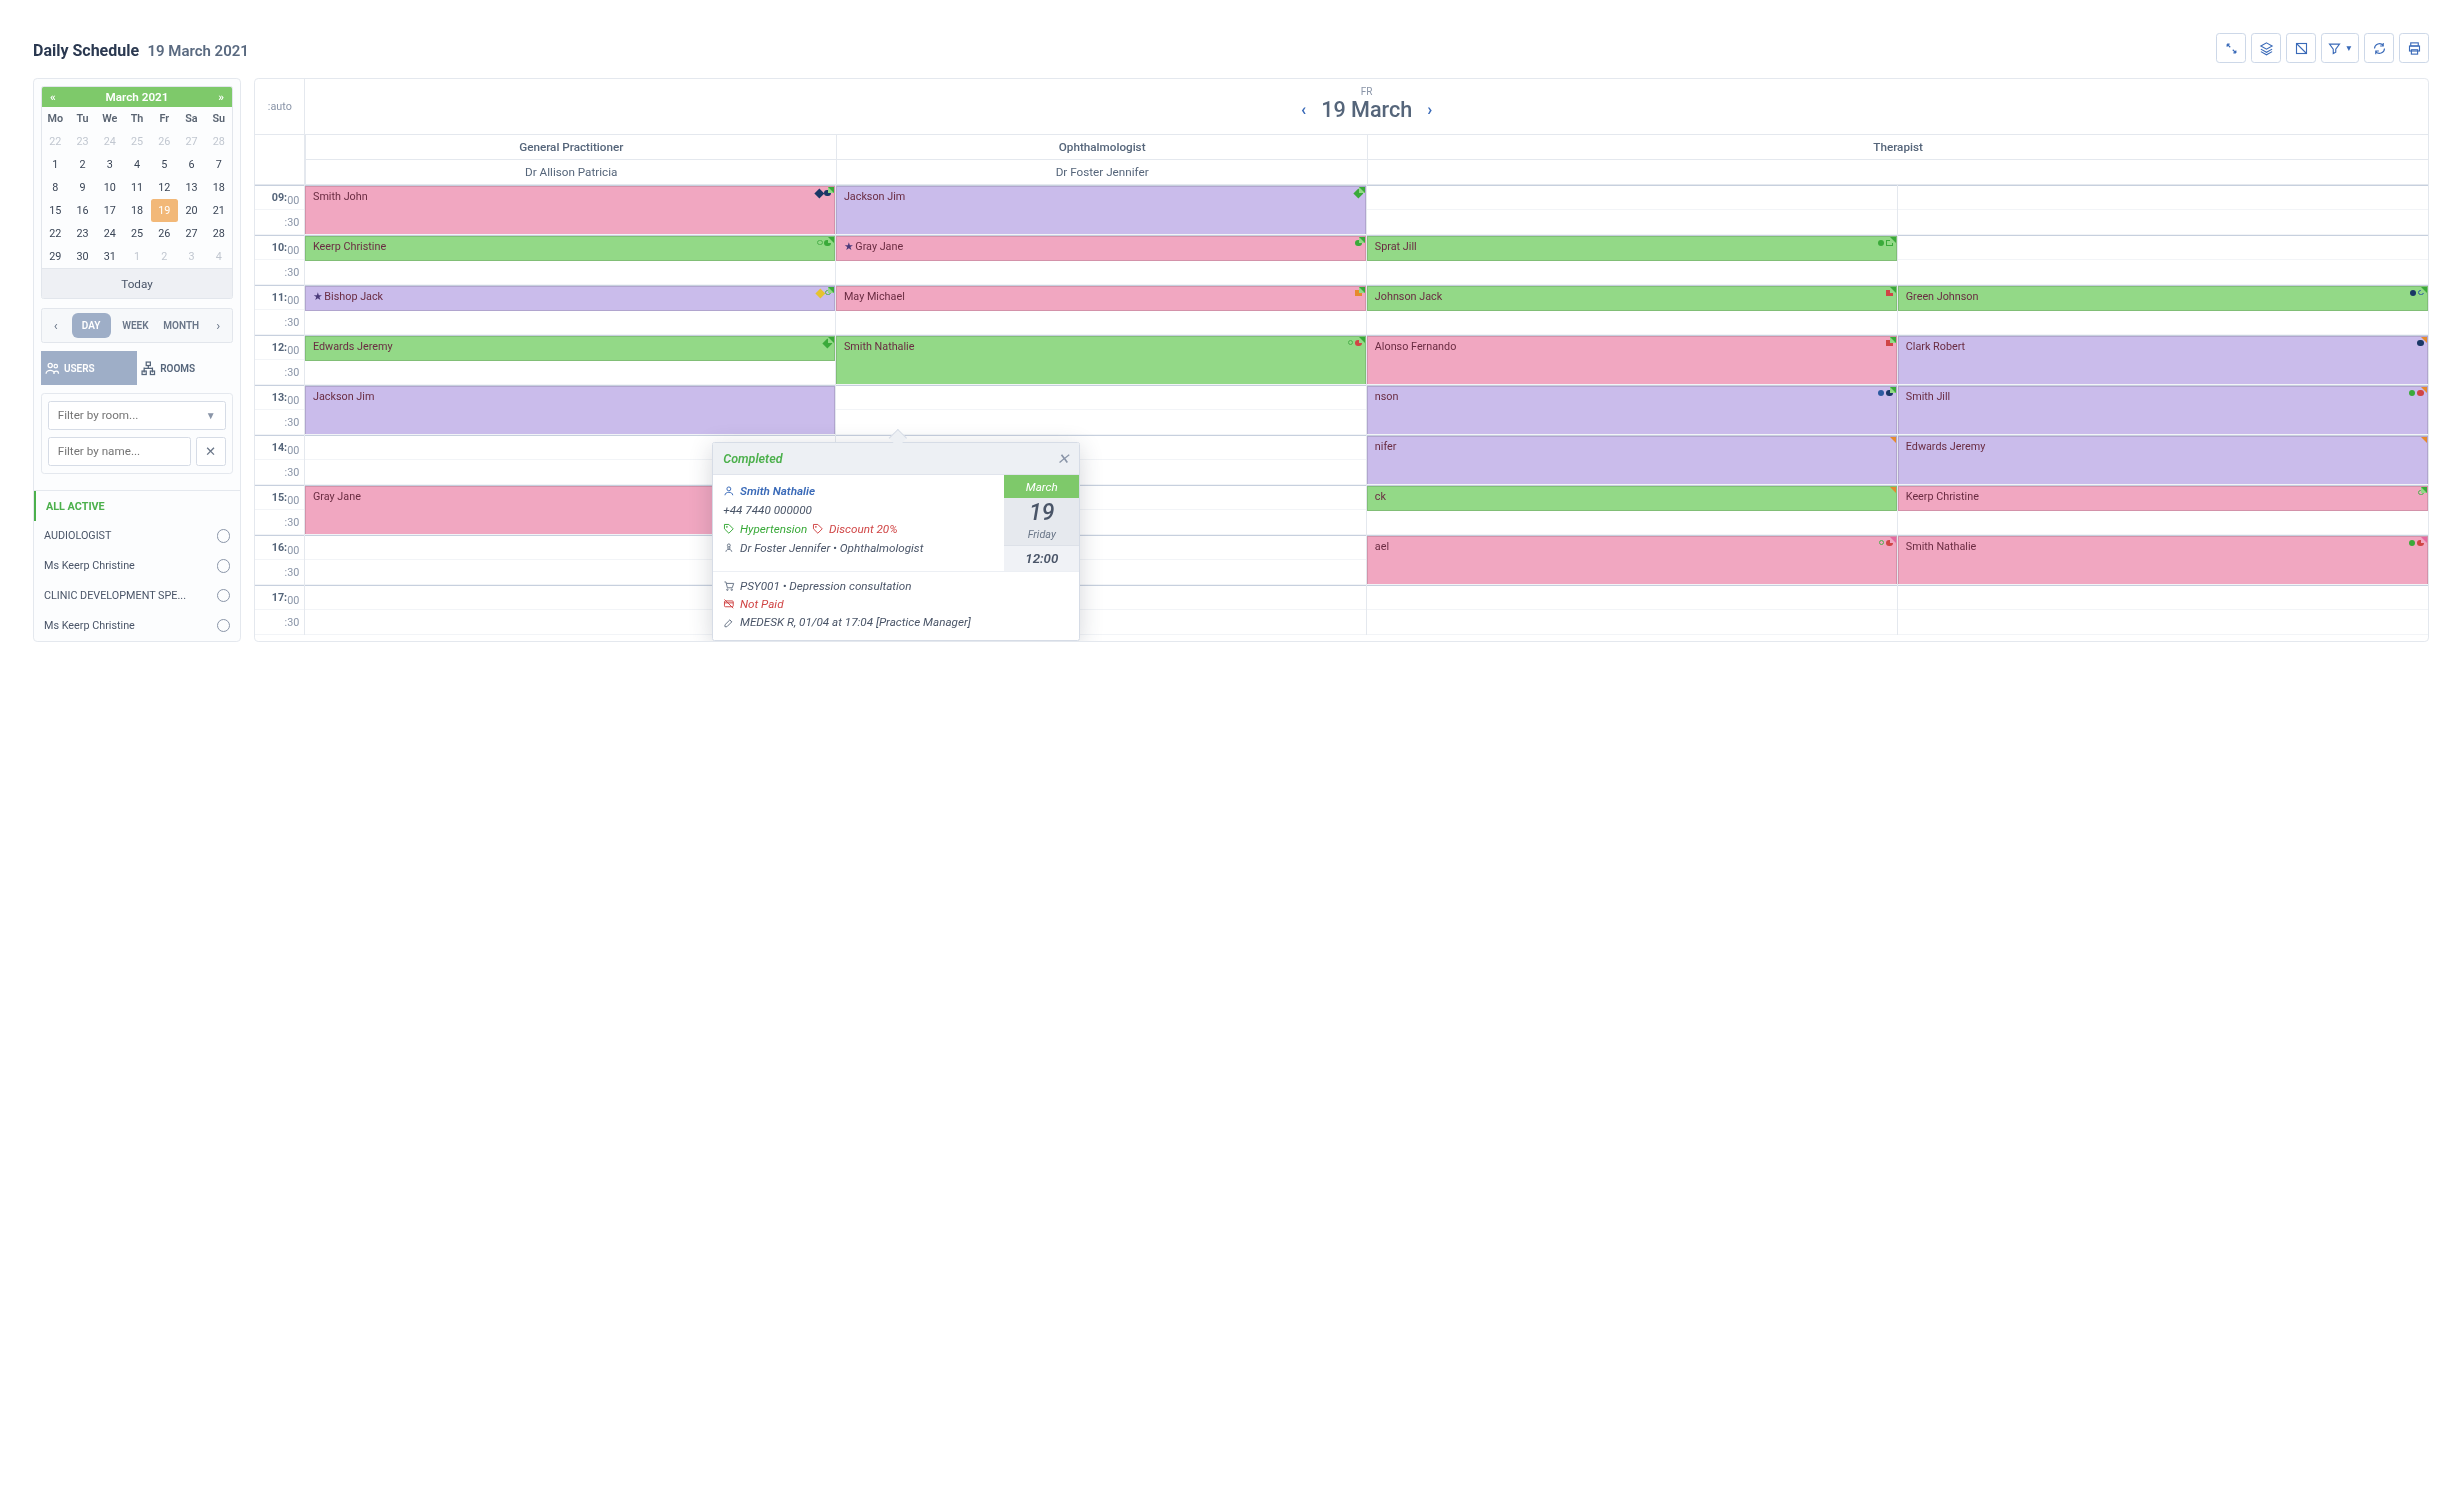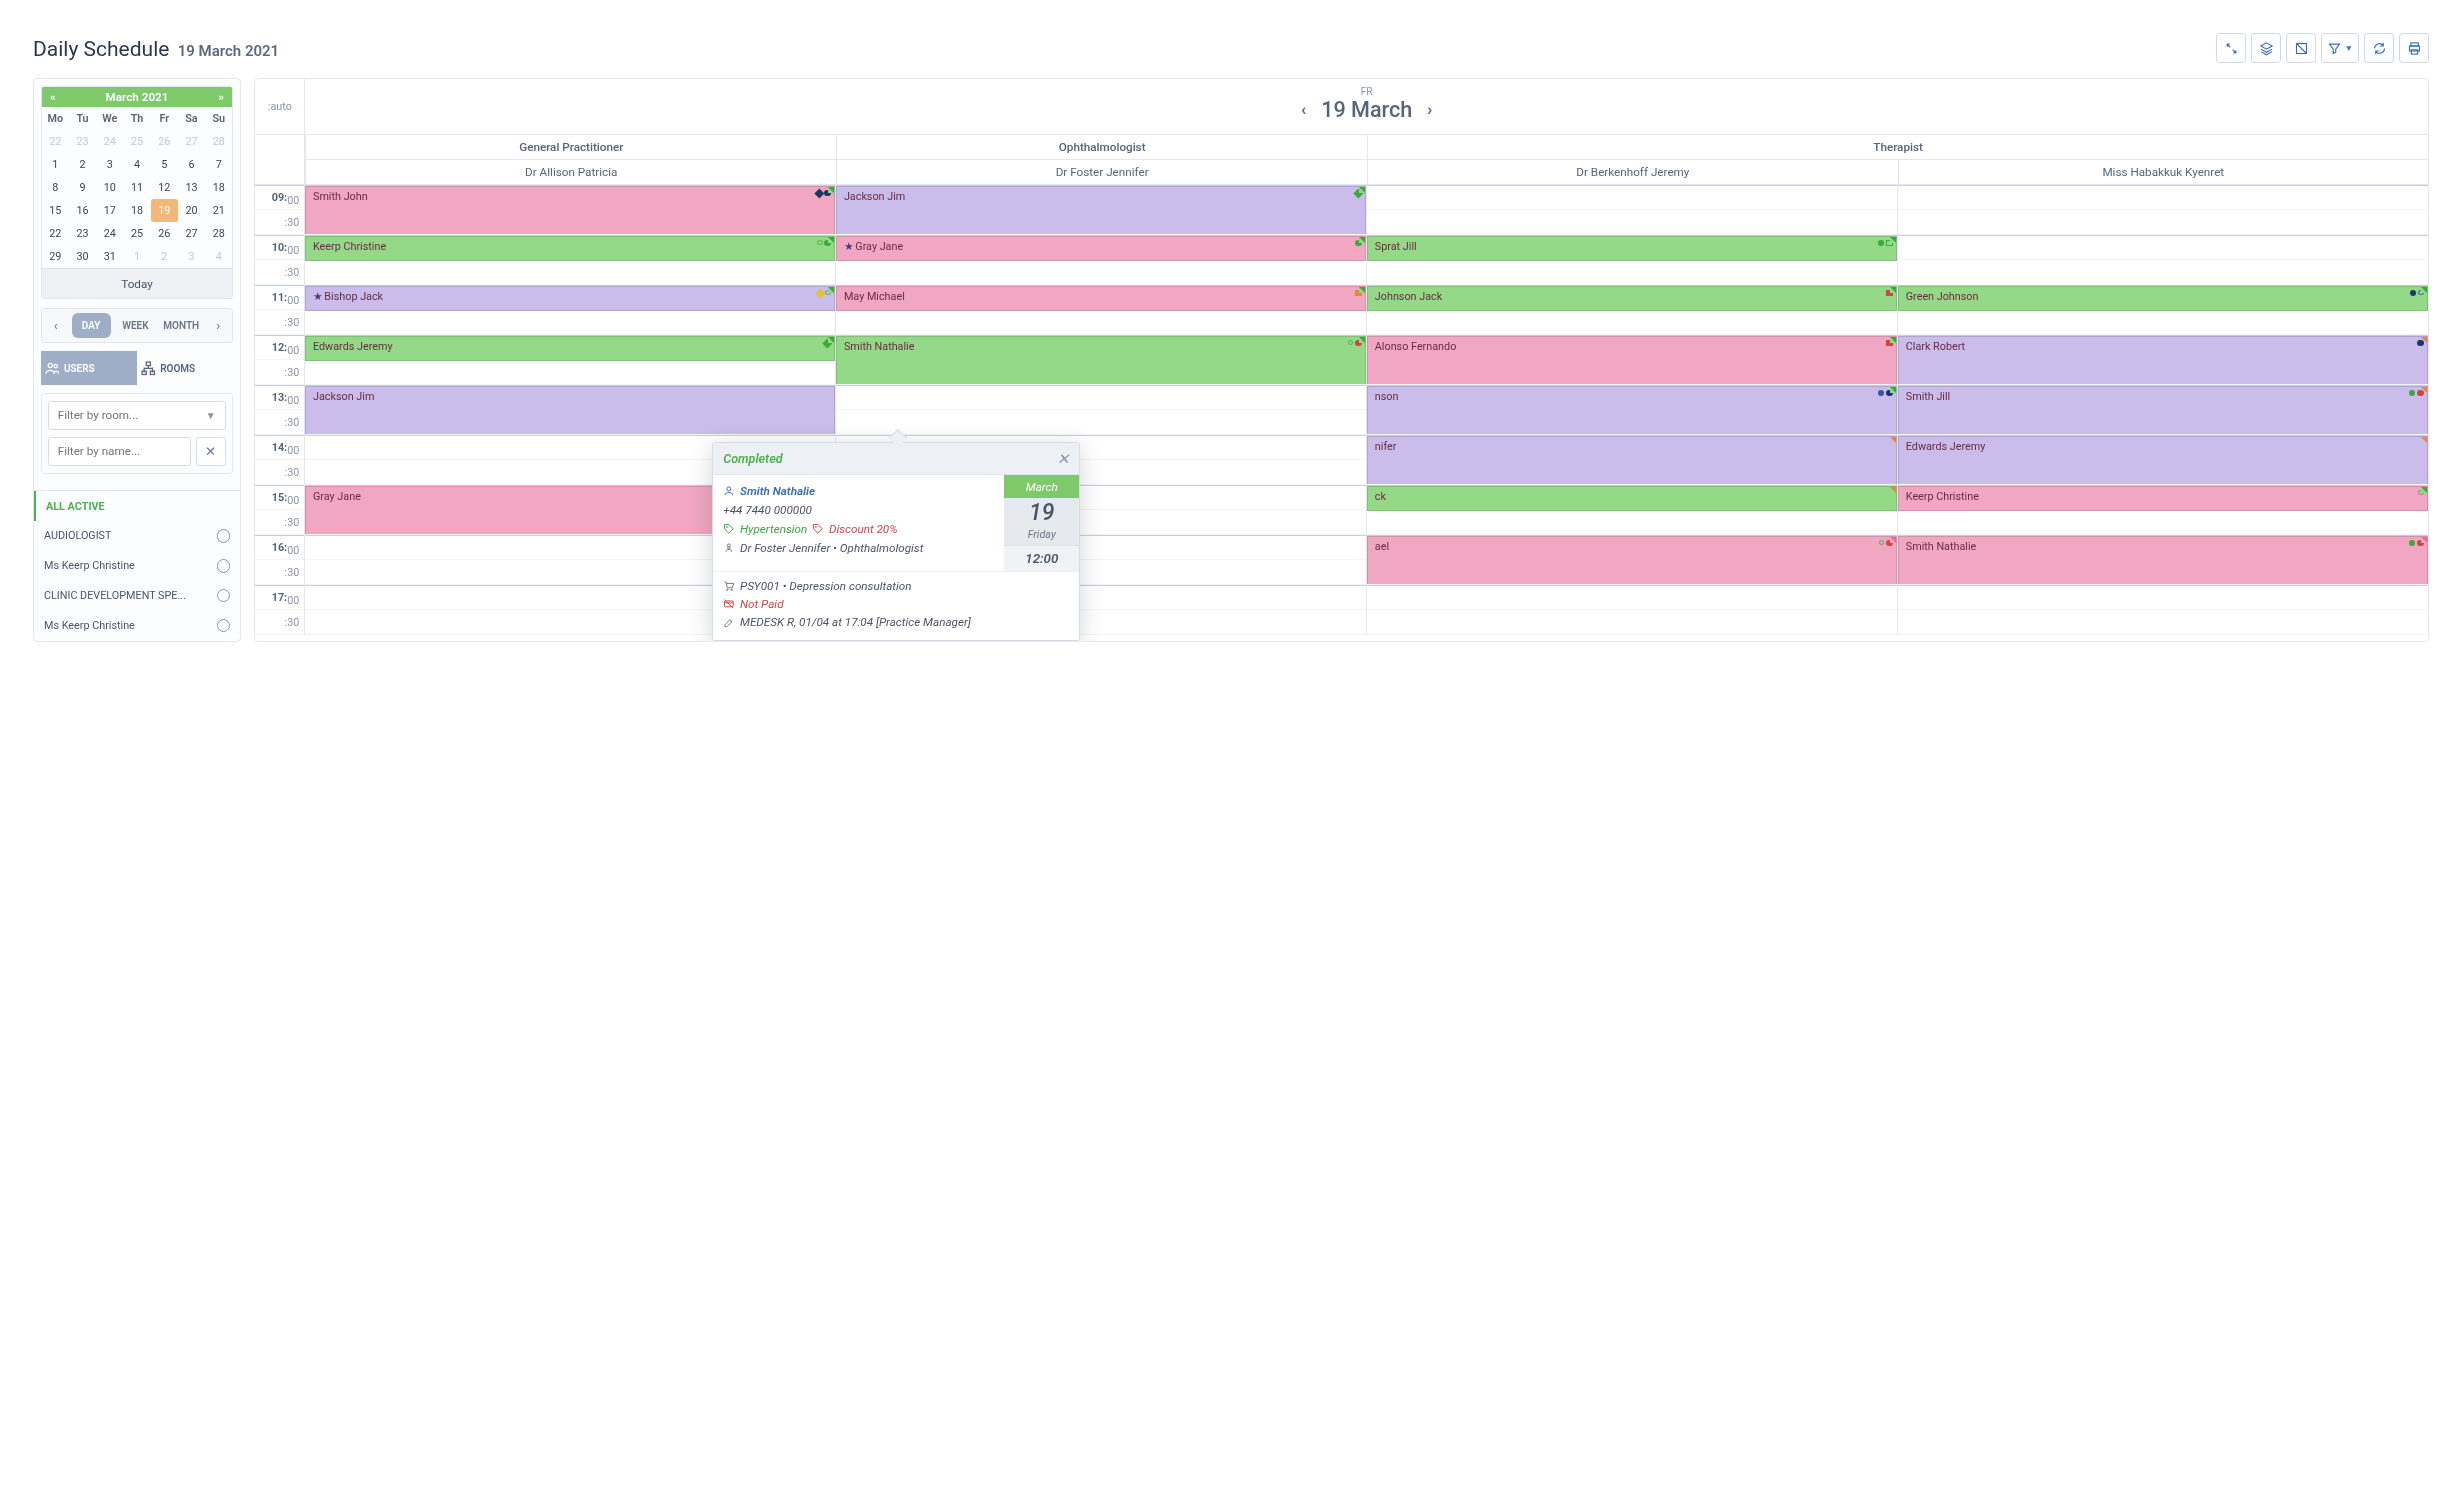--- a/index.html
+++ b/index.html
@@ -1,20 +1,20 @@
 <!DOCTYPE html>
 <html style="font-size:13.3px"><head>
 <meta charset="utf-8">
 <style>
 * { box-sizing: border-box; margin: 0; padding: 0; font-family: -apple-system, BlinkMacSystemFont, "Segoe UI", Roboto, Arial, sans-serif; }
 body { background: #fff; padding: 33px 33px 0 33px; color: #334; }
 .app { position: relative; }
 .header { display: flex; align-items: baseline; justify-content: space-between; margin-bottom: 15px; }
 .title-wrap { display: flex; align-items: baseline; gap: 8.3px; }
-.title { font-size: 21px; font-weight: 400; color: #2a3850; }
+.title { font-size: 16px; font-weight: 700; color: #2a3850; }
 .title-date { font-size: 15px; font-weight: 600; color: #5a6a80; }
 .toolbar { display: flex; gap: 5px; }
 .tbtn { width: 30px; height: 30px; border: 0.8px solid #cdd8e8; border-radius: 3.3px; background: #fff; display: flex; align-items: center; justify-content: center; color: #3a6ab8; cursor: pointer; font-size: 12.5px; }
 .tbtn.combo { width: auto; padding: 0 5px; gap: 2.5px; }
 .tbtn svg { width: 15px; height: 15px; stroke: #3a6ab8; fill: none; stroke-width: 1.8; }
 .body { display: flex; gap: 13.3px; }
 .sidebar { width: 208px; flex: none; border: 0.8px solid #e4e8ee; border-radius: 4.2px; background: #fcfdfe; }
 .sidebar-inner { padding: 6.7px; }
 .mini-cal { border: 0.8px solid #e2e6ec; border-radius: 2.5px; overflow: hidden; }
 .mini-head { background: #7ec96a; color: #fff; display: flex; align-items: center; justify-content: space-between; padding: 3.3px 8.3px; font-weight: 600; font-size: 11.7px; }
@@ -309,24 +309,20 @@
             </div>
         </div>
         <div style="flex:1;border-left:0.8px solid #e4e8ee">
           <div class="spec">Ophthalmologist</div>
           <div class="providers">
               <div class="provider">Dr Foster Jennifer</div>
             </div>
         </div>
         <div style="flex:2;border-left:0.8px solid #e4e8ee">
           <div class="spec">Therapist</div>
-          <div class="providers">
-            <div class="provider">Dr Berkenhoff Jeremy</div>
-            <div class="provider">Miss Habakkuk Kyenret</div>
-          </div>
         </div>
       </div>
 
       <div class="grid">
         <div class="time-col time-col-body" id="time-col">
             <div class="slot-row hour">
               <span>09:</span>
               <span class="min">00</span>
             </div>
             <div class="slot-row">

